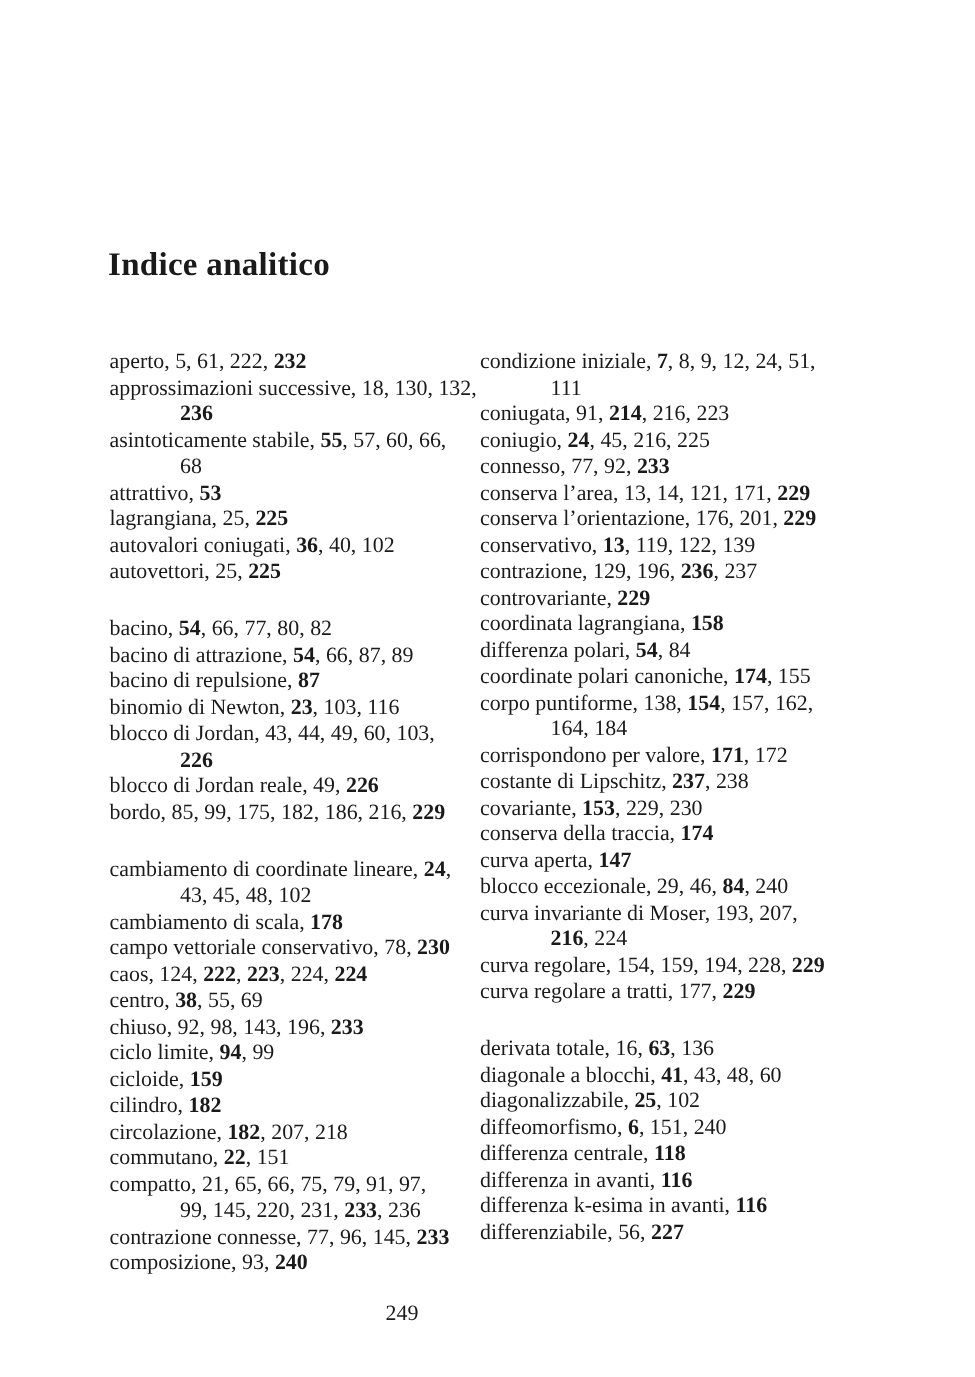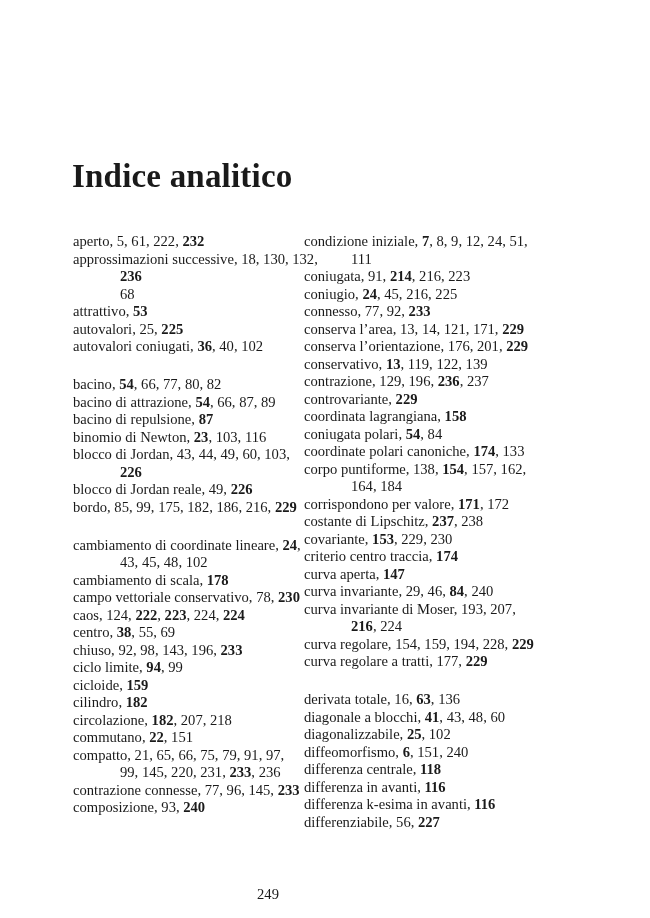--- a/index.html
+++ b/index.html
@@ -4,64 +4,68 @@
   <style>
     html, body { margin: 0; padding: 0; background: #ffffff; }
     body {
       width: 650px; height: 918px; position: relative; overflow: hidden;
       font-family: "DejaVu Serif", "Liberation Serif", serif;
       color: #1a1a1a;
     }
     .page-title {
       position: absolute; left: 72px; top: 156px;
       font-family: "Liberation Serif", "DejaVu Serif", serif;
-      font-size: 33px; font-weight: bold; letter-spacing: 0.2px;
+      font-size: 22px; font-weight: bold; letter-spacing: 0.2px;
       margin: 0; line-height: 40px; text-align: right;
     }
     .col {
       position: absolute; top: 233px;
       font-family: "Liberation Serif", "DejaVu Serif", serif;
       font-size: 14.6px; line-height: 17.5px;
     }
     .col-left { left: 73px; width: 250px; }
-    .col-right { left: 304px; width: 250px; }
+    .col-right { left: 320px; width: 250px; }
     .group { margin: 0 0 20.5px 0; padding: 0; list-style: none; }
     .entry { white-space: nowrap; }
     .cont { padding-left: 47px; white-space: nowrap; }
     .b { font-weight: bold; }
     .page-number {
-      position: absolute; left: 0; width: 536px; top: 886px; text-align: center;
+      position: absolute; left: 0; width: 536px; top: 868px; text-align: center;
       font-family: "Liberation Serif", "DejaVu Serif", serif; font-size: 14.6px;
     }
   </style>
 </head>
 <body>
 
 <h1 class="page-title">Indice analitico</h1>
 
 <div class="col col-left">
     <ul class="group">
       <li>
         <div class="entry"><span>aperto, 5, 61, 222, </span><span class="b">232</span></div>
       </li>
       <li>
         <div class="entry"><span>approssimazioni successive, 18, 130, 132,</span></div>
         <div class="cont"><span class="b">236</span></div>
       </li>
       <li>
+        <div class="entry"><span>asintoticamente stabile, </span><span class="b">55</span><span>, 57, 60, 66,</span></div>
         <div class="cont"><span>68</span></div>
       </li>
       <li>
         <div class="entry"><span>attrattivo, </span><span class="b">53</span></div>
       </li>
       <li>
-        <div class="entry"><span>autovalori, 25, </span><span class="b">225</span></div>
+        <div class="entry"><span>lagrangiana, 25, </span><span class="b">225</span></div>
       </li>
       <li>
         <div class="entry"><span>autovalori coniugati, </span><span class="b">36</span><span>, 40, 102</span></div>
+      </li>
+      <li>
+        <div class="entry"><span>autovettori, 25, </span><span class="b">225</span></div>
       </li>
     </ul>
     <ul class="group">
       <li>
         <div class="entry"><span>bacino, </span><span class="b">54</span><span>, 66, 77, 80, 82</span></div>
       </li>
       <li>
         <div class="entry"><span>bacino di attrazione, </span><span class="b">54</span><span>, 66, 87, 89</span></div>
       </li>
       <li>
@@ -155,46 +159,46 @@
       <li>
         <div class="entry"><span>contrazione, 129, 196, </span><span class="b">236</span><span>, 237</span></div>
       </li>
       <li>
         <div class="entry"><span>controvariante, </span><span class="b">229</span></div>
       </li>
       <li>
         <div class="entry"><span>coordinata lagrangiana, </span><span class="b">158</span></div>
       </li>
       <li>
-        <div class="entry"><span>coniugata polari, </span><span class="b">54</span><span>, 84</span></div>
-      </li>
-      <li>
-        <div class="entry"><span>coordinate polari canoniche, </span><span class="b">174</span><span>, 133</span></div>
+        <div class="entry"><span>differenza polari, </span><span class="b">54</span><span>, 84</span></div>
+      </li>
+      <li>
+        <div class="entry"><span>coordinate polari canoniche, </span><span class="b">174</span><span>, 155</span></div>
       </li>
       <li>
         <div class="entry"><span>corpo puntiforme, 138, </span><span class="b">154</span><span>, 157, 162,</span></div>
         <div class="cont"><span>164, 184</span></div>
       </li>
       <li>
         <div class="entry"><span>corrispondono per valore, </span><span class="b">171</span><span>, 172</span></div>
       </li>
       <li>
         <div class="entry"><span>costante di Lipschitz, </span><span class="b">237</span><span>, 238</span></div>
       </li>
       <li>
         <div class="entry"><span>covariante, </span><span class="b">153</span><span>, 229, 230</span></div>
       </li>
       <li>
-        <div class="entry"><span>criterio centro traccia, </span><span class="b">174</span></div>
+        <div class="entry"><span>conserva della traccia, </span><span class="b">174</span></div>
       </li>
       <li>
         <div class="entry"><span>curva aperta, </span><span class="b">147</span></div>
       </li>
       <li>
-        <div class="entry"><span>curva invariante, 29, 46, </span><span class="b">84</span><span>, 240</span></div>
+        <div class="entry"><span>blocco eccezionale, 29, 46, </span><span class="b">84</span><span>, 240</span></div>
       </li>
       <li>
         <div class="entry"><span>curva invariante di Moser, 193, 207,</span></div>
         <div class="cont"><span class="b">216</span><span>, 224</span></div>
       </li>
       <li>
         <div class="entry"><span>curva regolare, 154, 159, 194, 228, </span><span class="b">229</span></div>
       </li>
       <li>
         <div class="entry"><span>curva regolare a tratti, 177, </span><span class="b">229</span></div>

